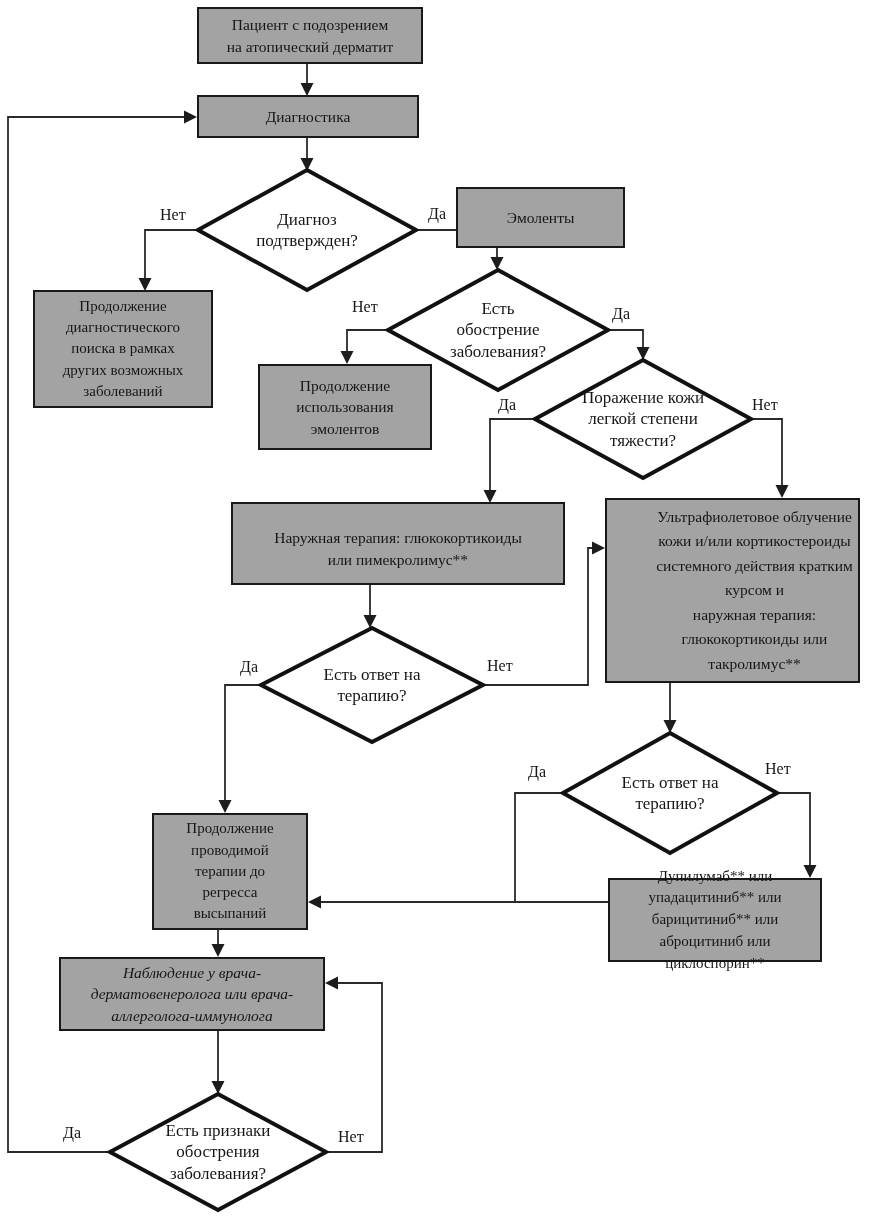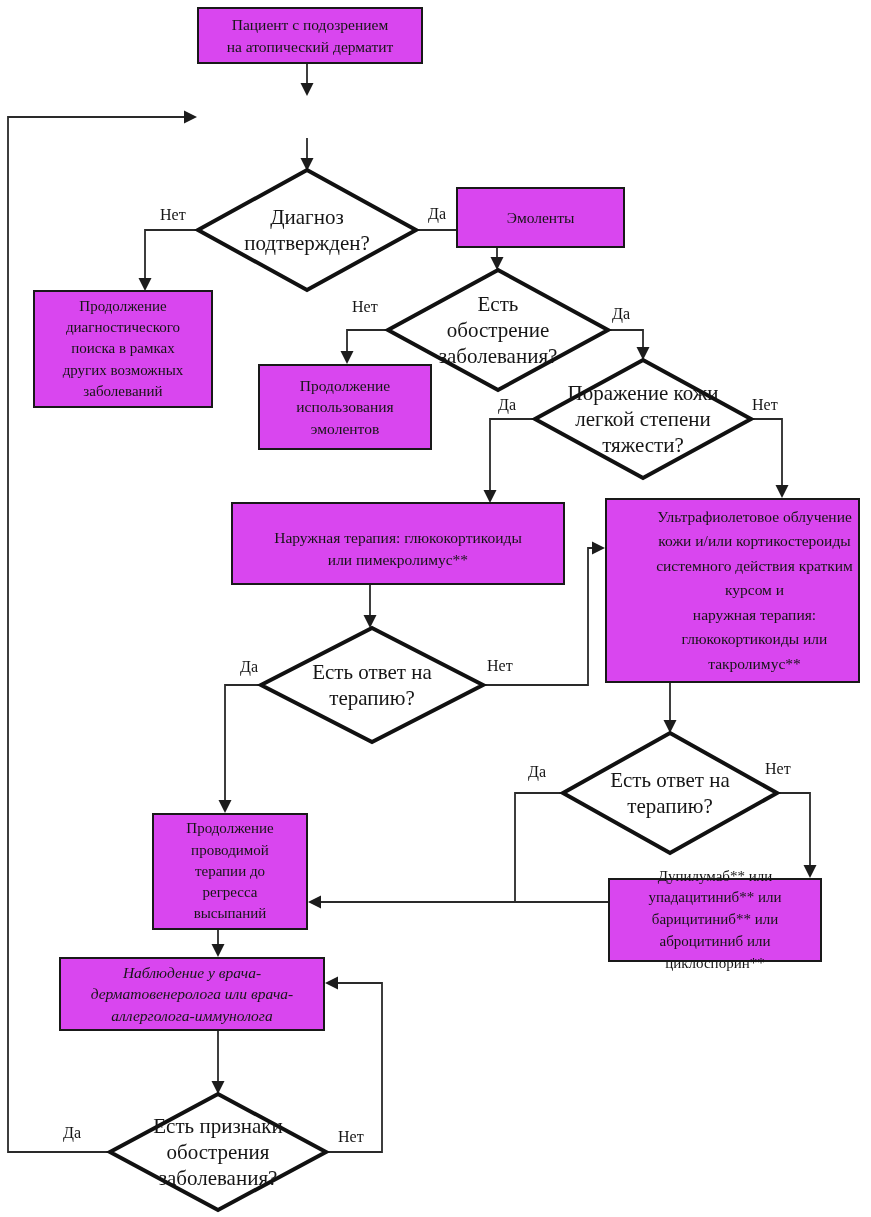--- a/index.html
+++ b/index.html
@@ -10,32 +10,32 @@
     font-family:"Liberation Serif","DejaVu Serif",serif;
     color:#161616;
     overflow:hidden;
   }
   #wires{position:absolute;left:0;top:0;width:871px;height:1217px;}
   .ln{fill:none;stroke:#2a2a2a;stroke-width:1.8;}
   .dm{fill:#ffffff;stroke:#111111;stroke-width:4;stroke-linejoin:miter;}
   .box{
     position:absolute;
     border:2px solid #191919;
-    background:#d946ef;
+    background:#a3a3a3;
     box-sizing:border-box;
     display:flex;align-items:center;justify-content:center;
     text-align:center;
     font-size:15.5px;line-height:1.38;
     white-space:pre-line;
   }
   .dlabel{
     position:absolute;
     display:flex;align-items:center;justify-content:center;
     text-align:center;
-    font-size:21px;line-height:1.25;
+    font-size:17px;line-height:1.25;
     white-space:pre-line;
     pointer-events:none;
   }
   .elabel{
     position:absolute;
     font-size:16px;
     background:transparent;
   }
   
   #b-patient{left:197px;top:7px;width:226px;height:57px;}
@@ -107,20 +107,23 @@
     <polygon class="dm" points="643,360 751,419 643,478 535,419"></polygon>
     <polygon class="dm" points="372,628 483,685 372,742 261,685"></polygon>
     <polygon class="dm" points="670,733 777,793 670,853 563,793"></polygon>
     <polygon class="dm" points="218,1094 326,1152 218,1210 110,1152"></polygon>
   </svg>
 
   <div class="box" id="b-patient">
     <span>Пациент с подозрением
 на атопический дерматит</span>
   </div>
+  <div class="box" id="b-diagnostics">
+    <span>Диагностика</span>
+  </div>
   <div class="box" id="b-emollients">
     <span>Эмоленты</span>
   </div>
   <div class="box" id="b-continue-search">
     <span>Продолжение
 диагностического
 поиска в рамках
 других возможных
 заболеваний</span>
   </div>

